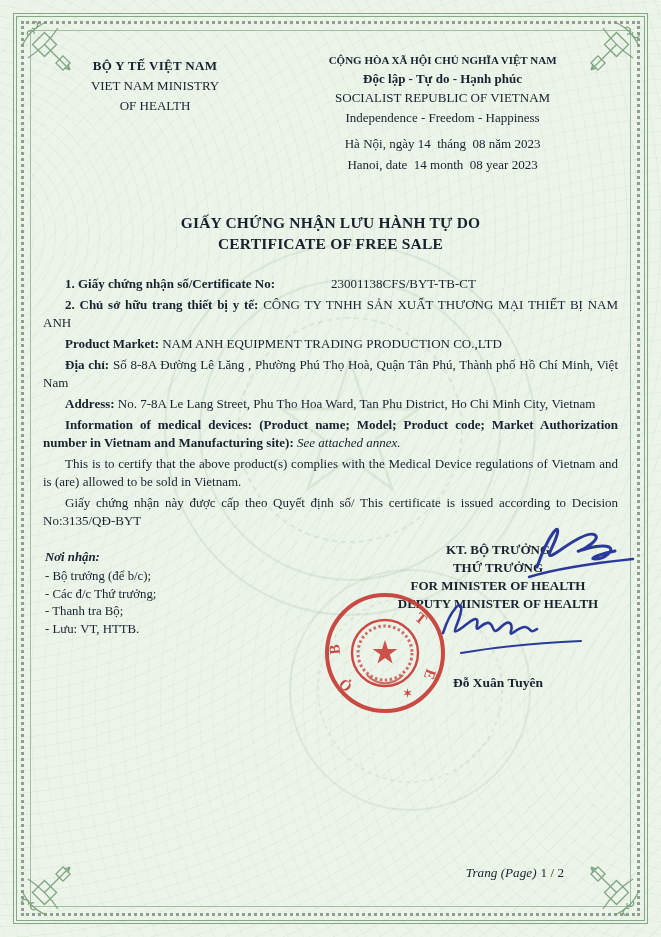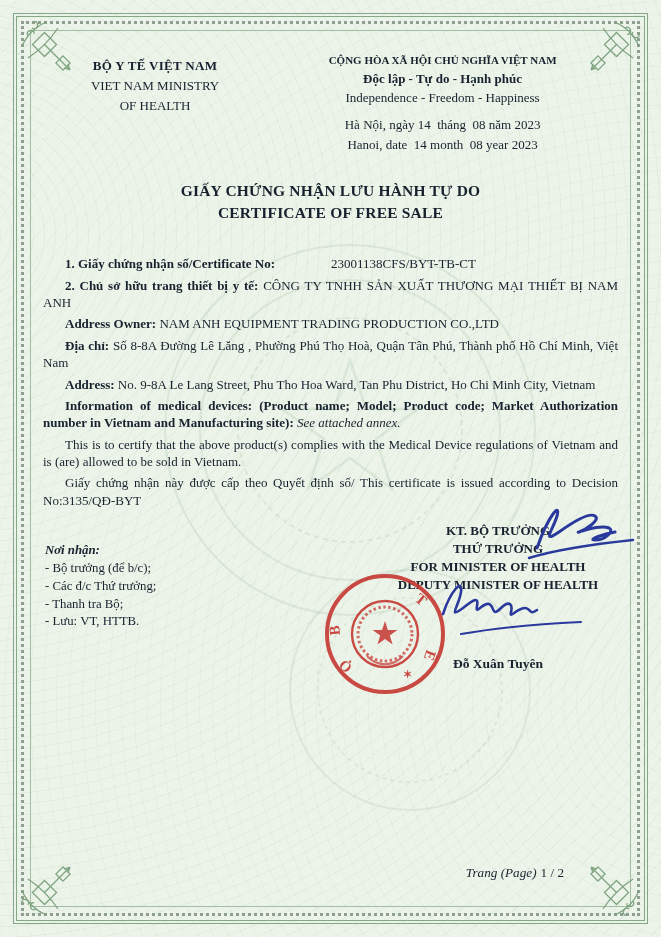--- a/index.html
+++ b/index.html
@@ -28,28 +28,28 @@
   
   .content{position:relative;padding:52px 43px 0 43px;z-index:2;}
   .hdr{display:flex;justify-content:center;align-items:flex-start;}
   .hdr-left{width:230px;text-align:center;line-height:1.55;font-size:13px;padding-top:4px;}
   .hdr-left .b1{font-weight:bold;letter-spacing:.3px;}
   .hdr-right{width:360px;text-align:center;line-height:1.5;font-size:13px;}
   .hdr-right .b1{font-weight:bold;font-size:11px;}
   .hdr-right .b2{font-weight:bold;}
   .dateline{white-space:pre;line-height:1.6;}
   .dates{margin-top:7px;}
-  .title{ text-align:center;margin-top:24px;font-weight:bold;font-size:15.5px;line-height:1.4;letter-spacing:.2px;}
-  .body{margin-top:32px;font-size:13px;line-height:1.36;text-align:justify;}
+  .title{ text-align:center;margin-top:36px;font-weight:bold;font-size:15.5px;line-height:1.4;letter-spacing:.2px;}
+  .body{margin-top:20px;font-size:13px;line-height:1.36;text-align:justify;}
   .body p{margin:3.5px 0;text-indent:22px;}
   .no-gap{margin-left:56px;}
   .it{font-style:italic;}
   
   .signoff{position:relative;margin-top:12px;height:210px;font-size:13px;}
-  .rcpt{position:absolute;left:2px;top:20px;width:272px;line-height:1.38;font-size:12.8px;}
+  .rcpt{position:absolute;left:2px;top:8px;width:272px;line-height:1.38;font-size:12.8px;}
   .rcpt-title{font-weight:bold;font-style:italic;margin-bottom:1px;}
   .signer{position:absolute;left:290px;top:0;width:330px;text-align:center;font-weight:bold;line-height:1.38;}
   .signer-name{position:absolute;left:290px;top:134px;width:330px;text-align:center;font-weight:bold;font-size:13.5px;}
   .paraph{position:absolute;left:472px;top:-26px;width:130px;height:72px;}
   .signature{position:absolute;left:342px;top:40px;width:220px;height:100px;}
   .stamp{position:absolute;left:276px;top:46px;width:132px;height:132px;opacity:.9;}
   
   .pageno{position:absolute;right:97px;bottom:56px;font-size:13.2px;z-index:2;}
   .pageno .lbl{margin-right:4px;font-style:italic;}
 </style>
@@ -118,43 +118,44 @@
 
     <div class="hdr">
       <div class="hdr-left">
         <div class="b1">BỘ Y TẾ VIỆT NAM</div>
         <div>VIET NAM MINISTRY</div>
         <div>OF HEALTH</div>
       </div>
       <div class="hdr-right">
         <div class="b1">CỘNG HÒA XÃ HỘI CHỦ NGHĨA VIỆT NAM</div>
         <div class="b2">Độc lập - Tự do - Hạnh phúc</div>
+        <div>SOCIALIST REPUBLIC OF VIETNAM</div>
         <div>Independence - Freedom - Happiness</div>
         <div class="dates">
           <div class="dateline">Hà Nội, ngày 14  tháng  08 năm 2023</div>
           <div class="dateline">Hanoi, date  14 month  08 year 2023</div>
         </div>
       </div>
     </div>
 
     <div class="title">
       <div>GIẤY CHỨNG NHẬN LƯU HÀNH TỰ DO</div>
       <div>CERTIFICATE OF FREE SALE</div>
     </div>
 
     <div class="body">
       <p><b>1. Giấy chứng nhận số/Certificate No:</b><span class="no-gap">23001138CFS/BYT-TB-CT</span></p>
 
       <p><b>2. Chủ sở hữu trang thiết bị y tế:</b> <span>CÔNG TY TNHH SẢN XUẤT THƯƠNG MẠI THIẾT BỊ NAM ANH</span></p>
 
-      <p><b>Address Owner:</b> <span>NAM ANH EQUIPMENT TRADING PRODUCTION CO.,LTD</span></p>
+      <p><b>Product Market:</b> <span>NAM ANH EQUIPMENT TRADING PRODUCTION CO.,LTD</span></p>
 
       <p><b>Địa chỉ:</b> <span>Số 8-8A Đường Lê Lăng , Phường Phú Thọ Hoà, Quận Tân Phú, Thành phố Hồ Chí Minh, Việt Nam</span></p>
 
-      <p><b>Address:</b> <span>No. 9-8A Le Lang Street, Phu Tho Hoa Ward, Tan Phu District, Ho Chi Minh City, Vietnam</span></p>
+      <p><b>Address:</b> <span>No. 7-8A Le Lang Street, Phu Tho Hoa Ward, Tan Phu District, Ho Chi Minh City, Vietnam</span></p>
 
 
       <p><b>Information of medical devices: (Product name; Model; Product code; Market Authorization number in Vietnam and Manufacturing site):</b> <span class="it">See attached annex.</span></p>
 
       <p>This is to certify that the above product(s) complies with the Medical Device regulations of Vietnam and is (are) allowed to be sold in Vietnam.</p>
       <p>Giấy chứng nhận này được cấp theo Quyết định số/ This certificate is issued according to Decision No:3135/QĐ-BYT</p>
     </div>
 
     <div class="signoff">
       <div class="rcpt">

